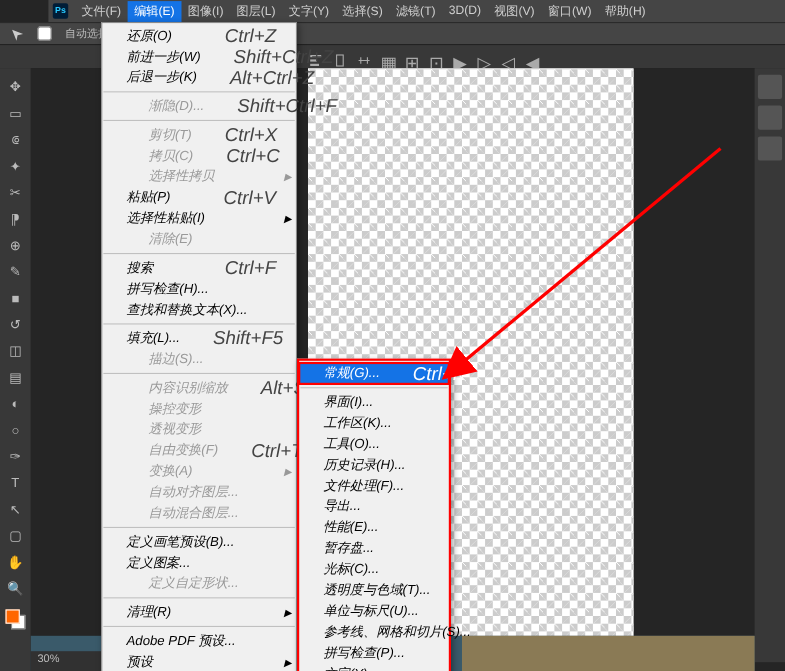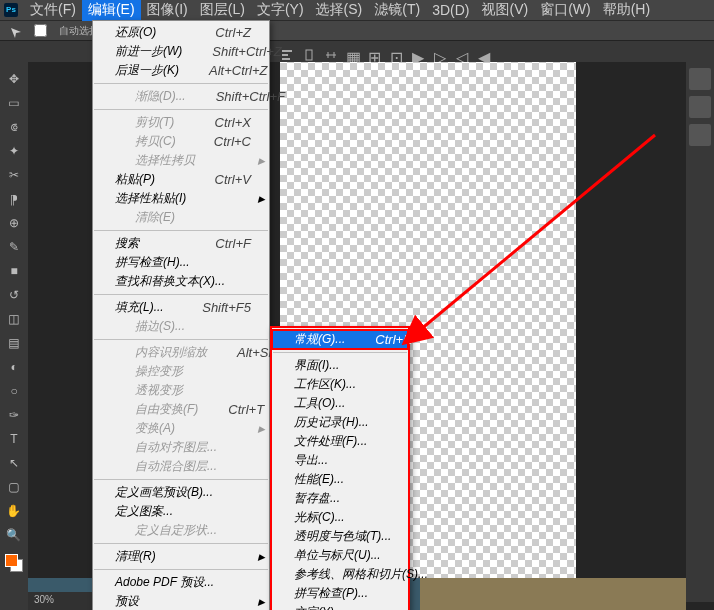--- a/index.html
+++ b/index.html
@@ -1,19 +1,19 @@
 <!DOCTYPE html>
 <html><head>
 <meta charset="utf-8">
 <style>
 * { margin: 0; padding: 0; box-sizing: border-box; font-family: "Microsoft YaHei", Arial, sans-serif; }
 body { width: 714px; height: 610px; background: #252525; overflow: hidden; position: relative; }
-.menubar { height: 20px; background: #454545; display: flex; align-items: center; padding-left: 4px; }
+.menubar { height: 20px; background: #454545; display: flex; align-items: center; padding-left: 4px; margin-left: 44px; }
 .ps-logo { width: 14px; height: 14px; background: #001d37; color: #28c9ff; font-size: 8px; font-weight: bold; text-align: center; line-height: 14px; margin-right: 6px; border-radius: 2px; }
-.menubar-item { color: #cfcfcf; font-size: 14px; padding: 2px 6px; cursor: default; }
+.menubar-item { color: #cfcfcf; font-size: 11px; padding: 2px 6px; cursor: default; }
 .menubar-item.active { background: #1473e6; color: #fff; }
 .toolbar { height: 20px; background: #454545; border-top: 1px solid #2a2a2a; display: flex; align-items: center; padding-left: 10px; gap: 12px; }
 .toolbar-icon { width: 12px; height: 12px; display: inline-block; }
 .toolbar-label { color: #bbb; font-size: 10px; }
 .optbar { height: 28px; background: #383838; border-top: 1px solid #222; display: flex; align-items: center; padding-left: 280px; gap: 8px; }
 .opt-icon { width: 14px; height: 14px; color: #aaa; }
 .tabbar { height: 22px; background: #323232; border-bottom: 1px solid #181818; display: flex; align-items: center; padding-left: 24px; }
 .doc-tab { background: #252525; color: #ccc; font-size: 11px; padding: 3px 10px; border-top: 1px solid #5f5f5f; }
 .doc-tab .close { color: #888; margin-left: 8px; }
 .workspace { position: absolute; top: 62px; left: 0; right: 0; bottom: 0; background: #252525; display: flex; }
@@ -27,21 +27,21 @@
   background-image: linear-gradient(45deg,#ccc 25%,transparent 25%),linear-gradient(-45deg,#ccc 25%,transparent 25%),linear-gradient(45deg,transparent 75%,#ccc 75%),linear-gradient(-45deg,transparent 75%,#ccc 75%);
   background-size: 14px 14px; background-position:0 0,0 7px,7px -7px,-7px 0; }
 .right-rail { position:absolute; right:0; top:62px; width:28px; height:540px; background:#383838; }
 .rr-item { width:22px; height:22px; margin:6px auto; background:#555; border-radius:2px; }
 
 .menu { position: absolute; background: #f0f0f0; border: 1px solid #8a8a8a; box-shadow: 2px 2px 6px rgba(0,0,0,.4); font-size: 12px; color: #000; padding: 2px 0; z-index: 10; }
 .menu-item { display: flex; justify-content: space-between; align-items: center; padding: 2px 18px 2px 22px; height: 19px; white-space: nowrap; position: relative; font-style: italic; }
 .menu-item.disabled { color: #999; margin-left: 20px; }
 .menu-item.hl { background: #1473e6; color: #fff; }
 .menu-item.hl-red { outline: 2px solid #ff0000; outline-offset: -1px; }
-.menu-item .shortcut { color: #444; font-size: 13px; margin-left: 30px; }
+.menu-item .shortcut { color: #444; font-size: 17px; margin-left: 30px; }
 .menu-item.hl .shortcut { color: #fff; }
 .menu-sep { height: 1px; background: #c0c0c0; margin: 3px 1px; }
 .submenu-arrow { position: absolute; right: 4px; font-size: 9px; }
 .menu-edit { left: 92px; top: 20px; width: 178px; }
 .menu-prefs { left: 270px; top: 326px; width: 140px; border: 2px solid #ff0000; }
 
 .arrow { position: absolute; z-index: 20; pointer-events: none; }
 .status { position:absolute; left:28px; bottom:0; height:18px; width:250px; background:#313131; color:#bbb; font-size:10px; padding:2px 6px; }
 .bottom-stripe { position:absolute; left:28px; bottom:0; right:28px; height:32px; background:#3a5a6a; }
 .bottom-stripe .sand { position:absolute; left:392px; top:0; right:0; bottom:0; background:#8a7a55; }

